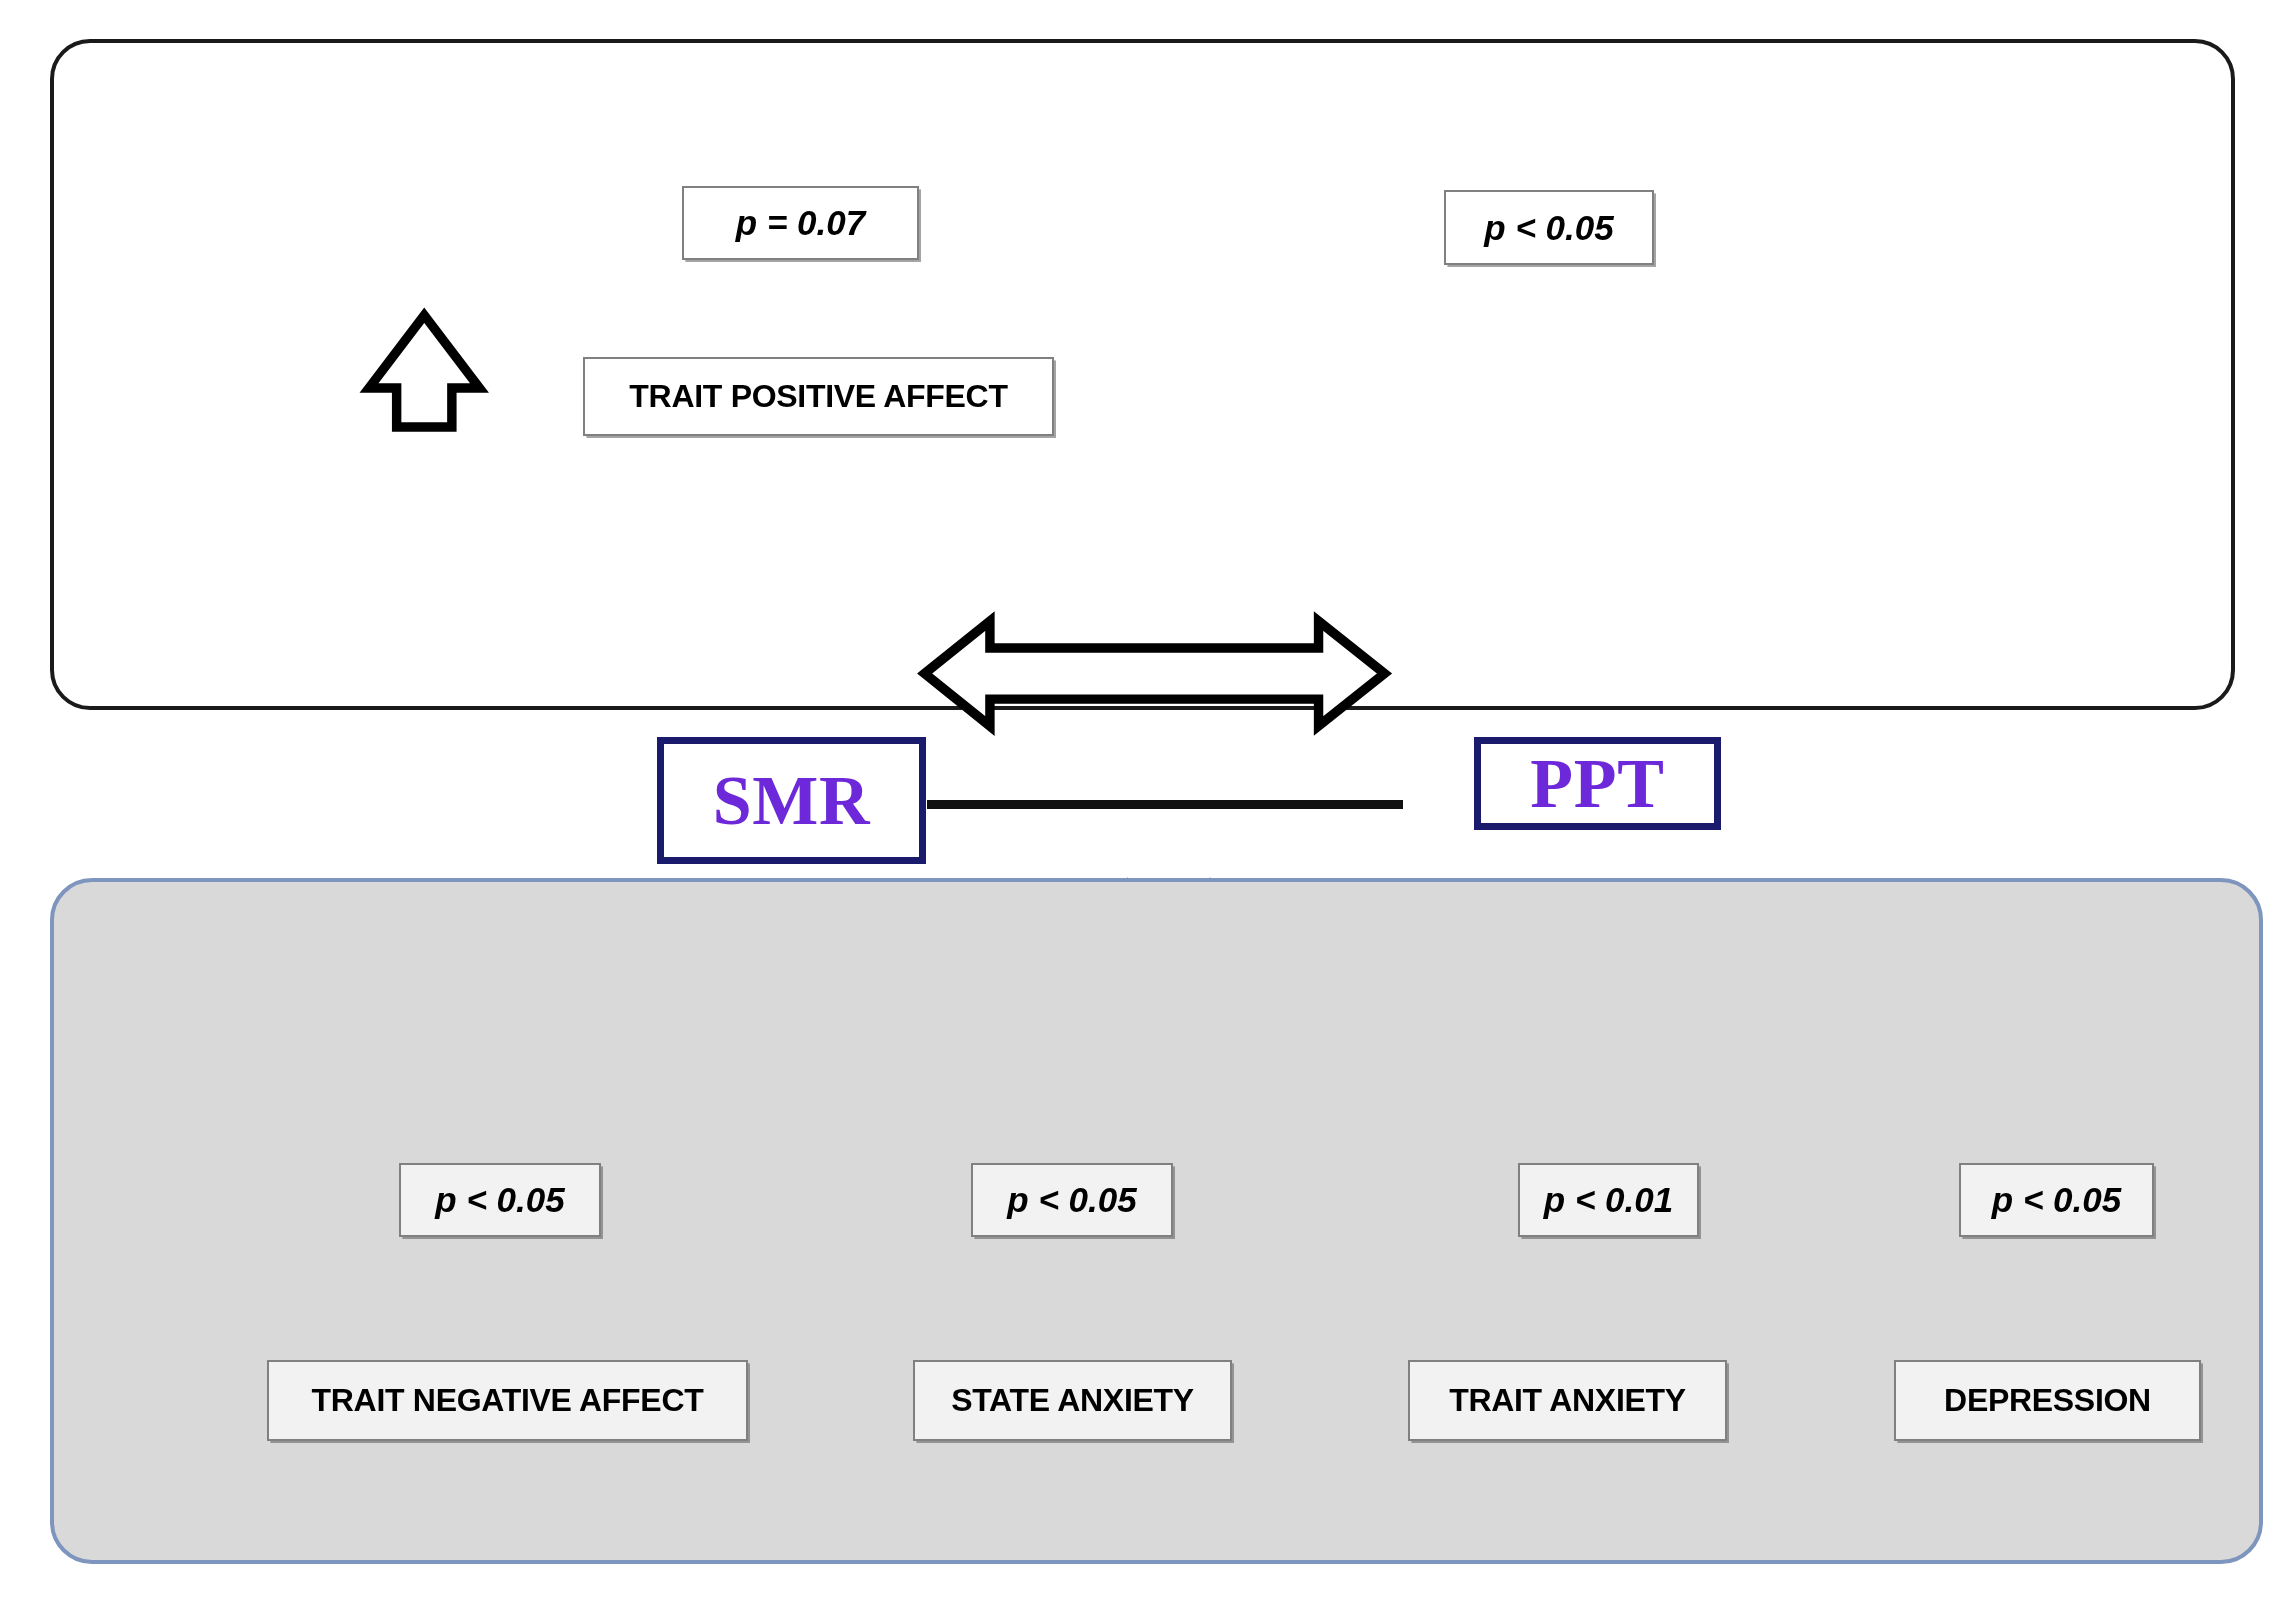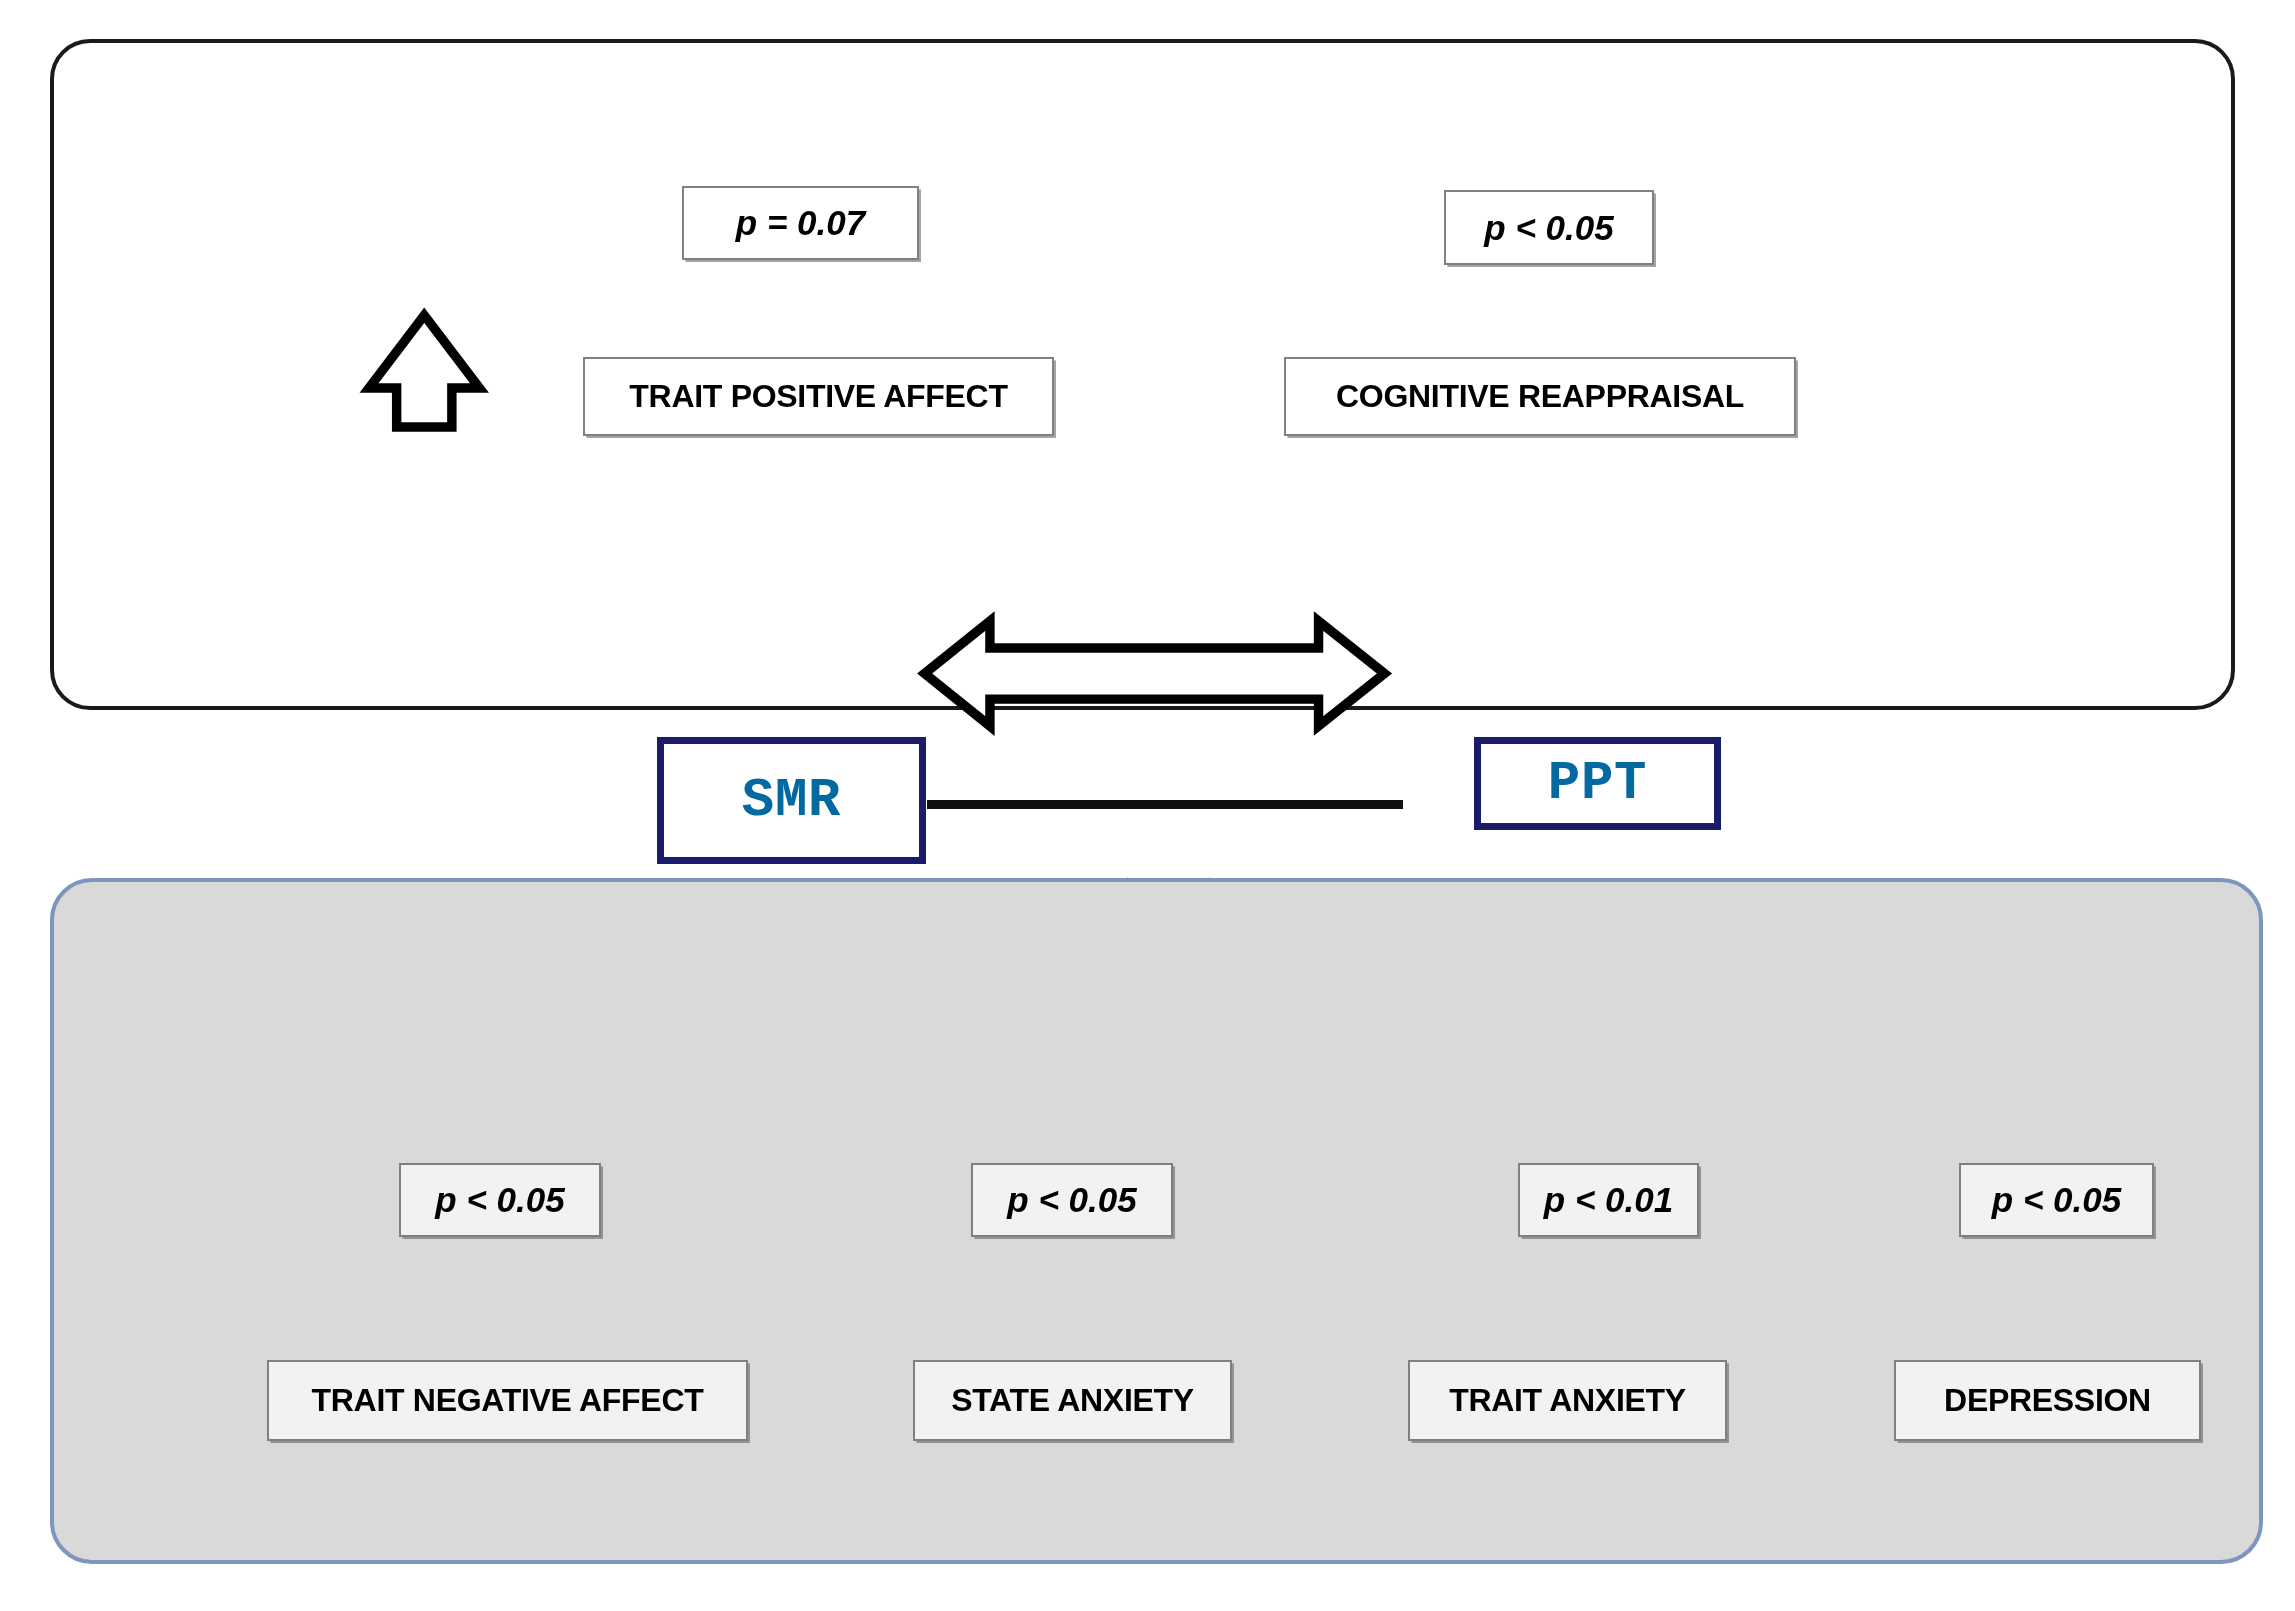--- a/index.html
+++ b/index.html
@@ -71,24 +71,24 @@
 
   
   .keybox {
     position: absolute;
     box-sizing: border-box;
     display: flex;
     align-items: center;
     justify-content: center;
     border: 7.4px solid #1b1b6e;
     background: #ffffff;
-    font-family: Liberation Mono, monospace;
+    font-family: Liberation Serif, serif;
     font-weight: 700;
-    font-size: 54px;
-    color: #0369a1;
+    font-size: 70px;
+    color: #6d28d9;
     letter-spacing: 0.7px;
   }
   .connector {
     position: absolute;
     background: #111111;
   }
 
   
   .overlay {
     position: absolute;
@@ -131,21 +131,20 @@
       <ellipse cx="2322" cy="1955" rx="422" ry="320" fill="none" stroke="#000000" stroke-width="13"></ellipse>
     </g>
   </svg>
 
   <div class="nbox on-white pbox" style="left:682px; top:186px; width:237px; height:74px;">p = 0.07</div>
 
   <div class="nbox on-white pbox" style="left:1444px; top:190px; width:210px; height:75px;">p &lt; 0.05</div>
 
   <div class="nbox on-white lbox" style="left:583px; top:341px; width:471px; height:79px;">TRAIT POSITIVE AFFECT</div>
 
-  <div class="nbox on-white lbox" style="left:1284px; top:341px; width:512px; height:79px;">COGNITIVE REAPPRAISAL</div>
 
   <div class="connector" style="left:927px; top:800px; width:476px; height:9.4px;"></div>
 
   <div class="keybox" style="left:657px; top:737px; width:269px; height:127px;">SMR</div>
 
   <div class="keybox" style="left:1474px; top:737px; width:247px; height:93px;">PPT</div>
 
   <div class="panel-bottom"></div>
 
   <div class="nbox on-gray pbox" style="left:399px; top:1163px; width:202px; height:74px;">p &lt; 0.05</div>

